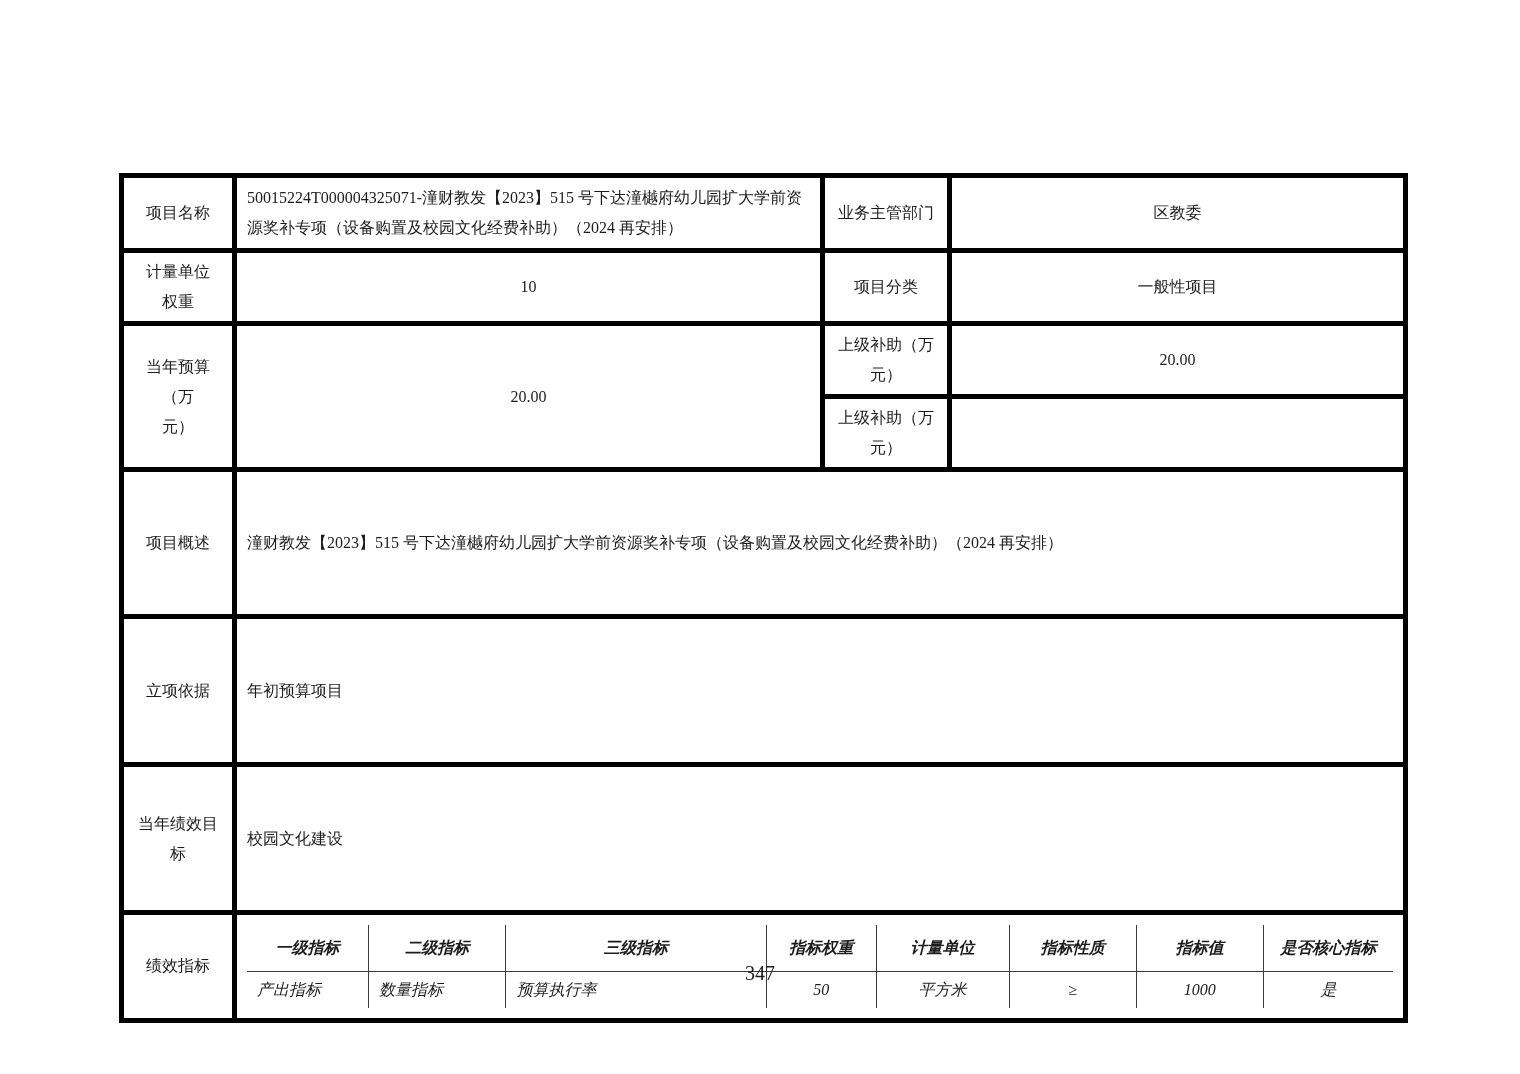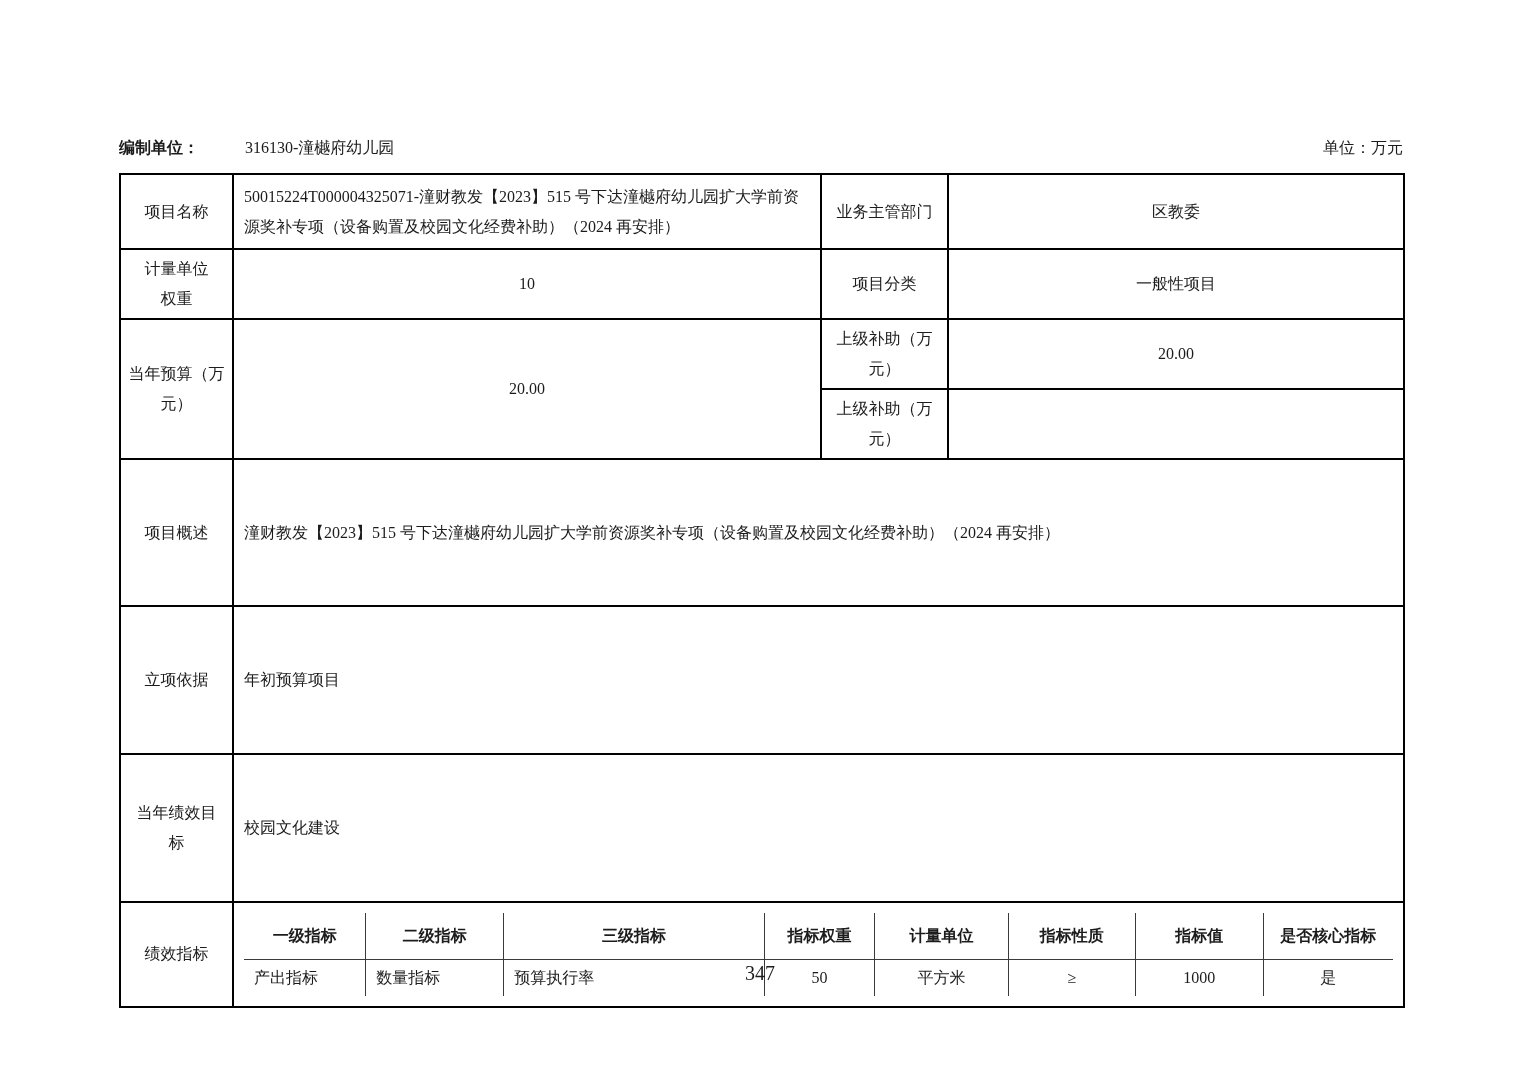--- a/index.html
+++ b/index.html
@@ -33,36 +33,36 @@
   .prepared-value { margin-left: 46px; }
   table.main {
     position: absolute;
     top: 173px;
     left: 119px;
     width: 1284px;
     border-collapse: collapse;
     table-layout: fixed;
   }
   table.main td {
-    border: 2px solid #000000;
+    border: 5px solid #000000;
     font-size: 16px;
     line-height: 30px;
     vertical-align: middle;
     overflow: hidden;
   }
   td.lbl {
     font-family: "Liberation Sans", "DejaVu Sans", sans-serif;
     font-weight: normal;
     text-align: center;
     white-space: pre-line;
     padding: 4px 7px;
   }
   td.val-c { text-align: center; padding: 4px 8px; }
   td.val-l { text-align: left;   padding: 4px 10px; }
-  td.subwrap { padding: 10px; vertical-align: top; }
+  td.subwrap { padding: 10px; vertical-align: top; font-style: italic; }
   table.itbl {
     width: 100%;
     border-collapse: collapse;
     table-layout: fixed;
   }
   table.itbl td {
     border: 1px solid #3a3a3a;
     font-size: 16px;
     line-height: 28px;
     vertical-align: middle;
@@ -86,27 +86,20 @@
     width: 1520px;
     text-align: center;
     font-size: 20px;
   }
 </style>
 </head>
 <body>
 
 <div class="page">
 
-  <div class="doc-header">
-    <div class="left-group">
-      <span class="lbl-bold">编制单位：</span>
-      <span class="prepared-value">316130-潼樾府幼儿园</span>
-    </div>
-    <span>单位：万元</span>
-  </div>
 
   <table class="main">
     <colgroup>
       <col style="width:113px">
         <col style="width:588px">
         <col style="width:127px">
         <col style="width:456px">
     </colgroup>
     <tbody>
         <tr>

